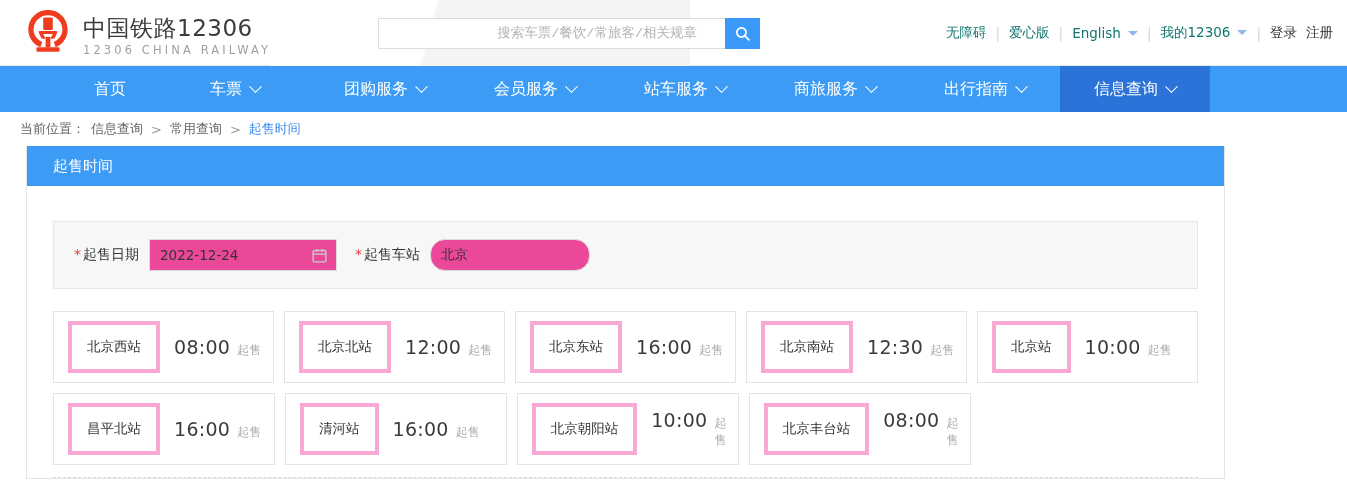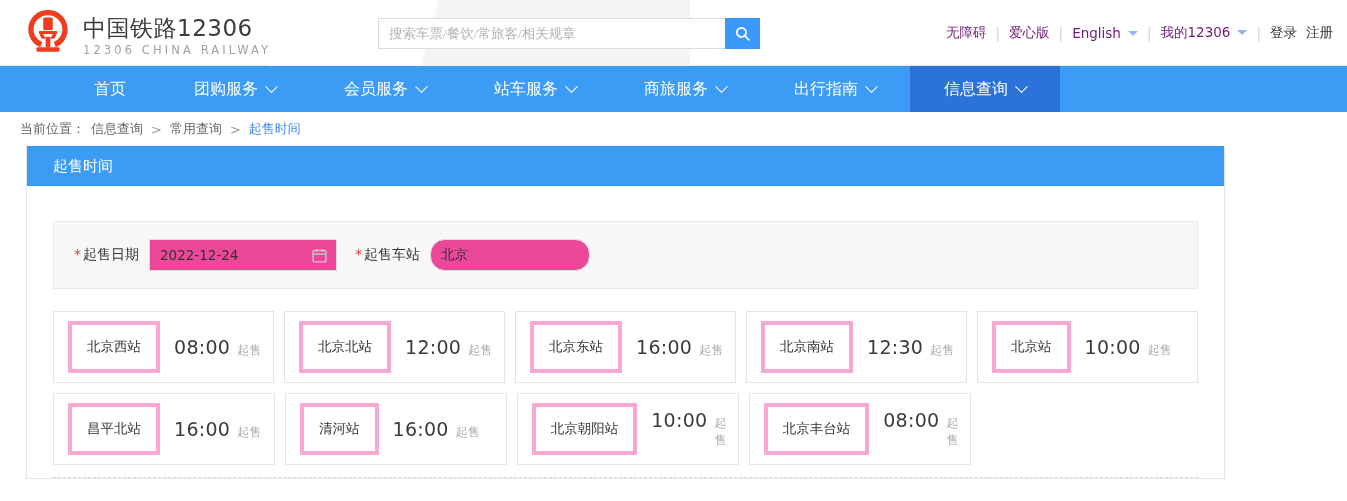--- a/index.html
+++ b/index.html
@@ -40,35 +40,36 @@
     margin-top: 5px;
   }
 
   .search-wrap {
     position: absolute; left: 378px; top: 18px;
     display: flex; height: 31px;
   }
   .search-input {
     width: 347px; height: 31px;
     border: 1px solid #dcdcdc; border-right: none;
-    padding: 0 10px; font-size: 13.5px; color: #333;
+    padding: 0 28px; font-size: 13.5px; color: #333;
     background: #fff; outline: none;
-    font-family: Liberation Serif, serif;
+    font-family: Liberation Mono, monospace;
+    text-align: right;
   }
   .search-input::placeholder { color: #b3b3b3; }
   .search-btn {
     width: 35px; height: 31px; border: none; cursor: pointer;
     background: #3b99fc; display: flex; align-items: center; justify-content: center;
   }
 
   .top-links {
     position: absolute; right: 14px; top: 0; height: 66px;
     display: flex; align-items: center; font-size: 13.5px;
   }
-  .tl { color: #701a75; cursor: pointer; white-space: nowrap; }
+  .tl { color: #0f766e; cursor: pointer; white-space: nowrap; }
   .tl.dark { color: #333; }
   .tl-sep { color: #d4d4d4; margin: 0 9px; }
   .tl-gap { width: 9px; }
   .caret {
     display: inline-block; margin-left: 7px;
     border-left: 5px solid transparent; border-right: 5px solid transparent;
     border-top: 5px solid #8fb8e8; vertical-align: 2px;
   }
 
   
@@ -209,20 +210,24 @@
     <span class="tl-gap"></span>
     <span class="tl dark">注册</span>
   </div>
 </div>
 
 <div class="nav">
   <div class="nav-item">
     <span>首页</span>
   </div>
   <div class="nav-item wide">
+    <span>车票</span>
+      <i class="nav-caret"></i>
+  </div>
+  <div class="nav-item wide">
     <span>团购服务</span>
       <i class="nav-caret"></i>
   </div>
   <div class="nav-item wide">
     <span>会员服务</span>
       <i class="nav-caret"></i>
   </div>
   <div class="nav-item wide">
     <span>站车服务</span>
       <i class="nav-caret"></i>

